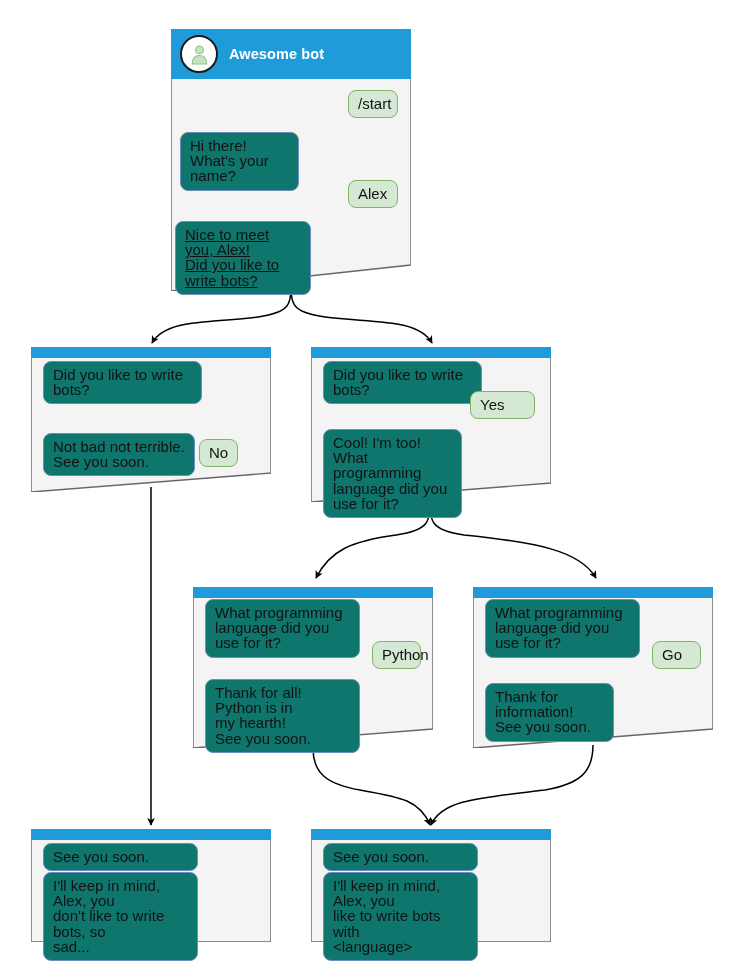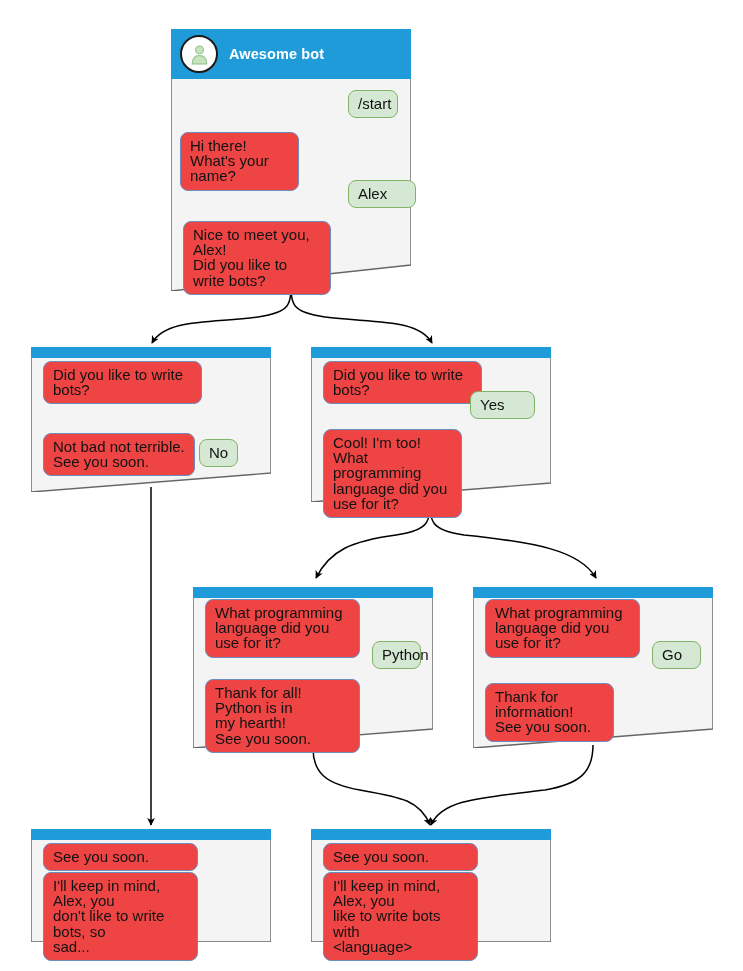--- a/index.html
+++ b/index.html
@@ -94,21 +94,21 @@
     border-radius: 8px;
     font-size: 15px;
     line-height: 15.2px;
     color: #121212;
     padding: 5px 9px 6px 9px;
     white-space: pre-line;
     border-width: 1px;
     border-style: solid;
   }
   .bubble.bot {
-    background: #ef4444;
+    background: #0f766e;
     border-color: #6c8ebf;
   }
   .bubble.user {
     background: #d5e8d4;
     border-color: #82b366;
     text-align: left;
   }
 </style>
 </head>
 <body>
@@ -150,23 +150,23 @@
           </svg>
         </div>
         <span class="header-title">Awesome bot</span>
       </div>
 
       <div class="bubble user" style="left:177px; top:61px; width:50px;">/start</div>
 
       <div class="bubble bot" style="left:9px; top:103px; width:119px;">Hi there!
 What's your name?</div>
 
-      <div class="bubble user" style="left:177px; top:151px; width:68px;">Alex</div>
-
-      <div class="bubble bot" style="left:12px; top:192px; width:148px;">Nice to meet you, Alex!
+      <div class="bubble user" style="left:177px; top:151px; width:50px;">Alex</div>
+
+      <div class="bubble bot" style="left:4px; top:192px; width:136px;text-decoration:underline;">Nice to meet you, Alex!
 Did you like to write bots?</div>
     </div>
   </div>
 
   <div class="card" style="left:31px; top:347px; width:240px; height:145px;">
     <svg class="card-shape" viewBox="0 0 240 145" preserveAspectRatio="none">
       <polygon points="0,0 240,0 240,126 0,145" fill="#f4f4f4" stroke="#666666" stroke-width="1.4"></polygon>
     </svg>
     <div class="card-inner">
       <div class="card-header" style="width:240px; height:11px; background:#1f9bd9;"></div>

